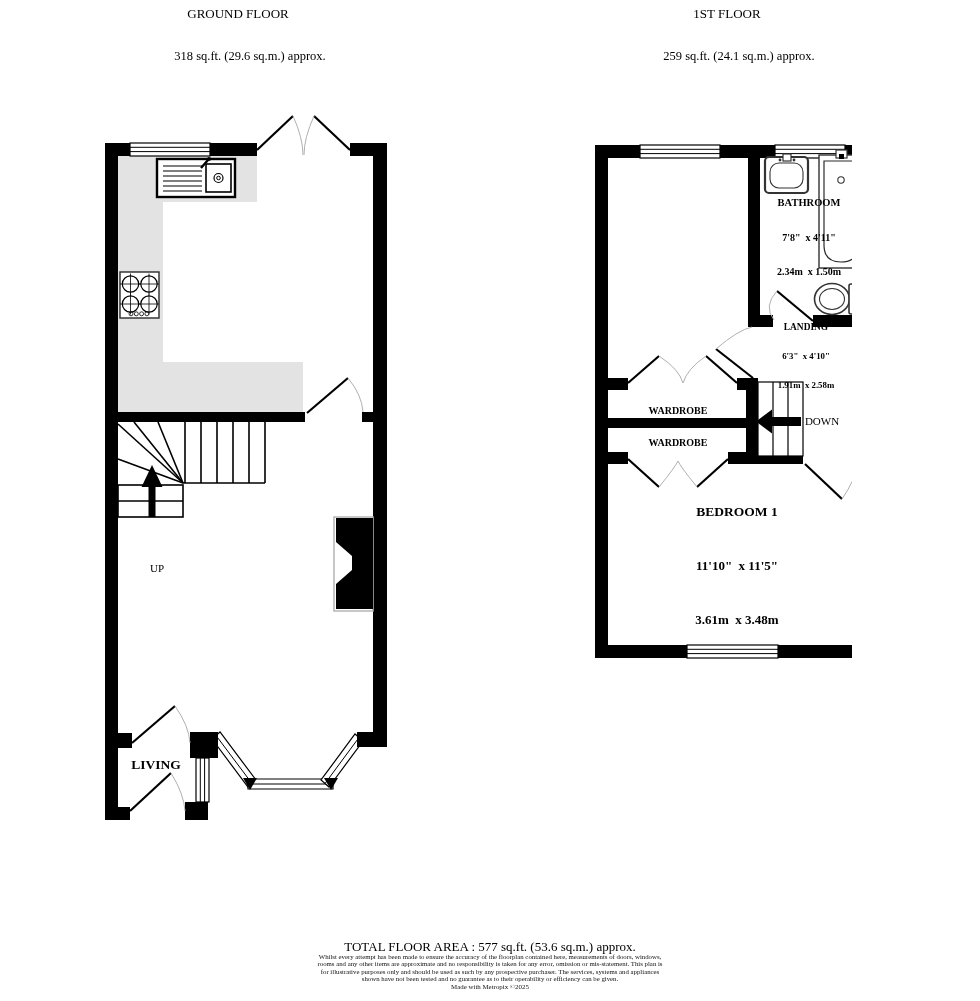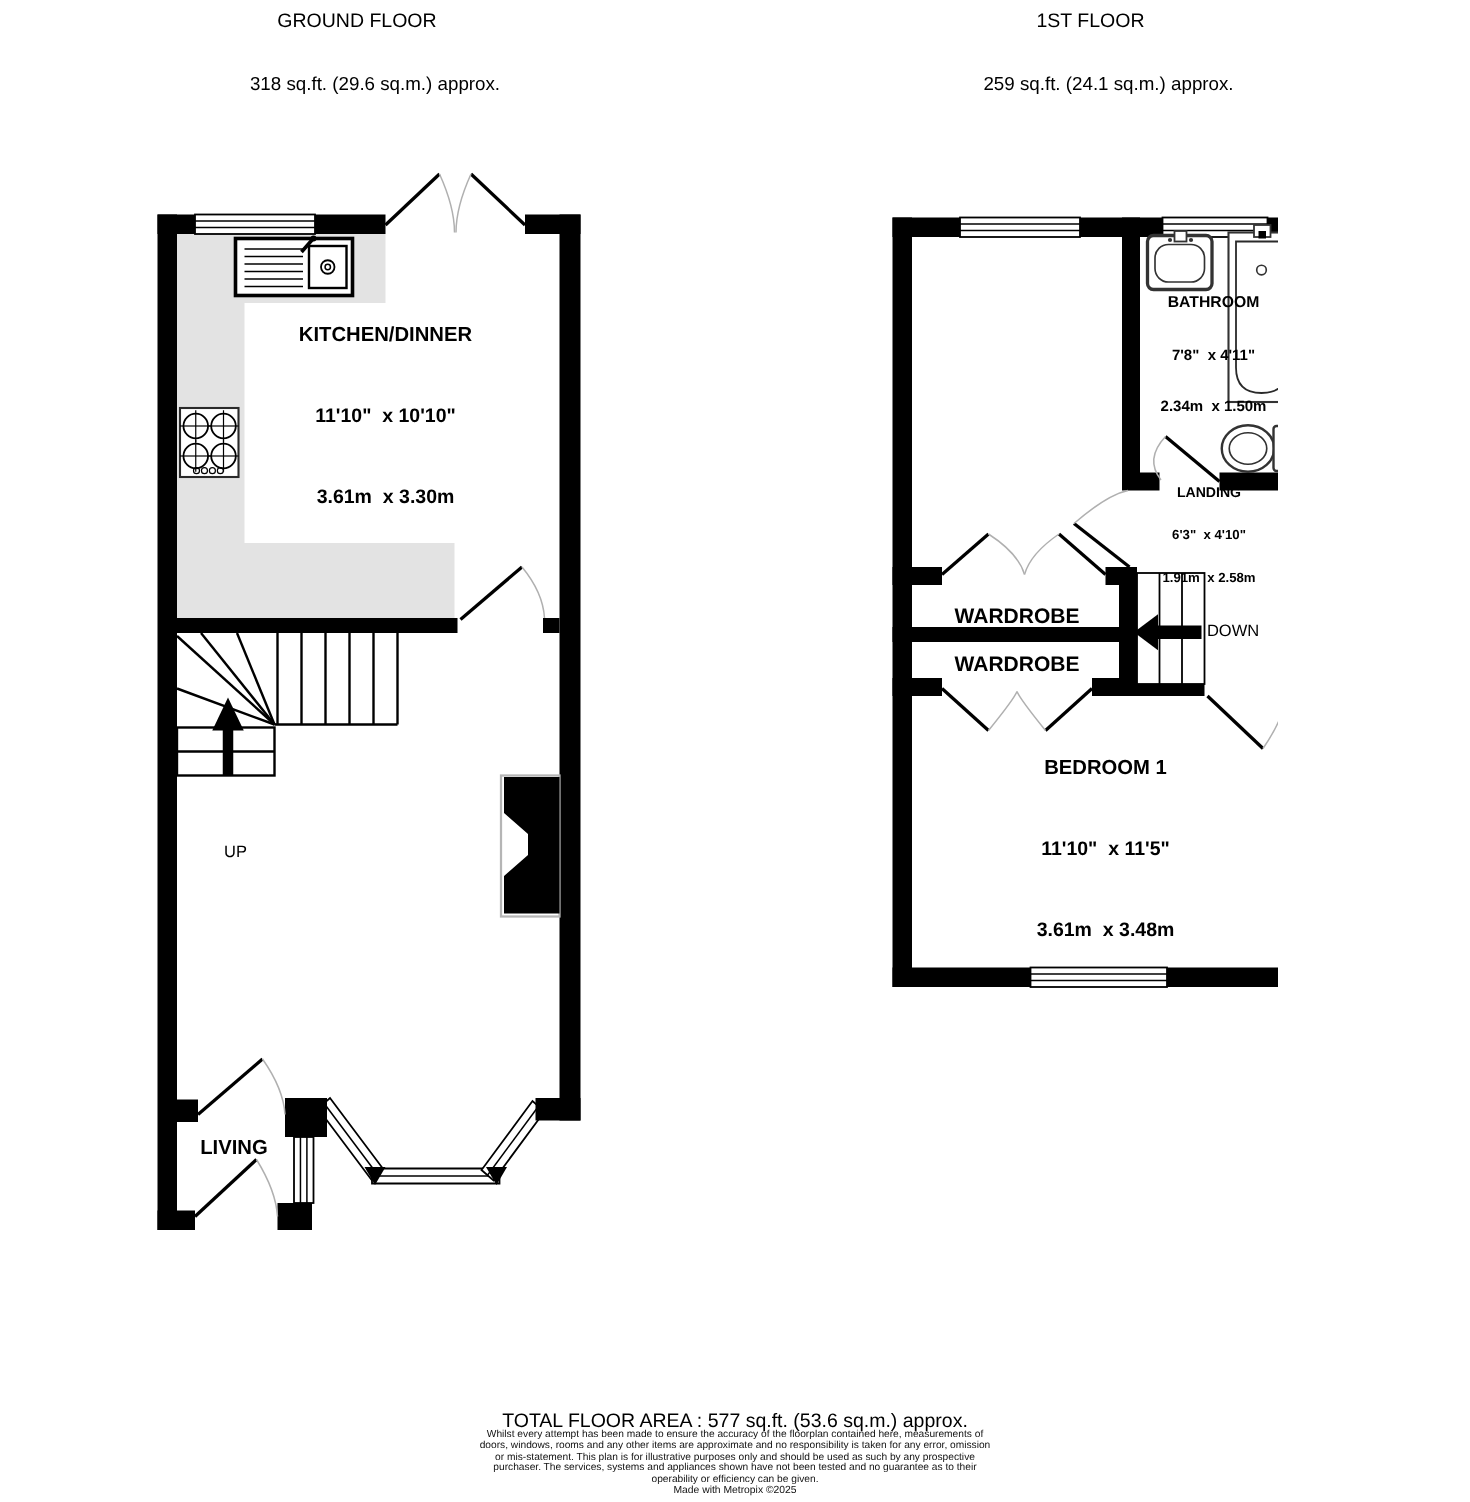--- a/index.html
+++ b/index.html
@@ -5,42 +5,42 @@
   :root{
     --wall:#000000;
     --counter:#e3e3e3;
     --background:#ffffff;
     --door-arc:#b0b0b0;
   }
   html,body{margin:0;padding:0;background:#fff;}
   #canvas{
     position:relative;width:852px;height:1001px;
     background:var(--background,#fff);
-    font-family:Liberation Sans, sans-serif;
+    font-family:Liberation Serif, serif;
     color:#000;overflow:hidden;
   }
   #plan-svg{position:absolute;left:0;top:0;}
   .wall{fill:var(--wall,#000);}
   .counter{fill:var(--counter,#e3e3e3);}
   .winframe{fill:#ffffff;stroke:#000;stroke-width:1.2;}
   .winline{stroke:#000;stroke-width:1;}
   .leaf{stroke:#000;stroke-width:2.2;fill:none;}
   .arc{stroke:var(--door-arc,#b0b0b0);stroke-width:1;fill:none;}
   .fixline{stroke:#2a2a2a;fill:none;}
   .tread{stroke:#000;stroke-width:1.6;fill:none;}
   .lbl{position:absolute;transform:translate(-50%,-50%);text-align:center;white-space:pre;}
   .hdr{font-size:13px;line-height:14px;font-weight:400;}
   .hdr .hdr-area{font-size:12.5px;margin-left:24px;}
   .room-lbl{font-weight:bold;font-size:13.5px;line-height:18px;}
   .room-lbl .dims{font-size:13px;}
   .sm-lbl{font-weight:bold;font-size:10.5px;line-height:11.5px;}
   .sm-lbl .dims{font-size:10px;}
   .xs-lbl{font-weight:bold;font-size:9.4px;line-height:9.6px;}
   .xs-lbl .dims{font-size:8.8px;}
-  .wd-lbl{font-weight:bold;font-size:14px;text-align:center;}
+  .wd-lbl{font-weight:bold;font-size:10px;text-align:center;}
   .updown{font-size:11px;font-weight:400;}
   .total{font-size:13px;font-weight:400;}
   .disc{position:absolute;left:490px;top:953px;transform:translateX(-50%);
         width:348px;font-size:6.8px;line-height:7.4px;text-align:center;color:#111;}
   .credit{font-size:6.9px;color:#111;font-weight:400;}
 </style>
 </head>
 <body>
 
 <div id="canvas">
@@ -278,25 +278,20 @@
   <div class="lbl hdr" style="left:238px;top:35px">
     <div>GROUND FLOOR</div>
     <div class="hdr-area">318 sq.ft. (29.6 sq.m.) approx.</div>
   </div>
 
   <div class="lbl hdr" style="left:727px;top:35px">
     <div>1ST FLOOR</div>
     <div class="hdr-area">259 sq.ft. (24.1 sq.m.) approx.</div>
   </div>
 
-  <div class="lbl room-lbl" style="left:257px;top:277px">
-    <div>KITCHEN/DINNER</div>
-    <div class="dims">11'10"  x 10'10"</div>
-    <div class="dims">3.61m  x 3.30m</div>
-  </div>
 
 
   <div class="lbl room-lbl" style="left:156px;top:765px">LIVING</div>
 
   <div class="lbl updown" style="left:157px;top:568px">UP</div>
 
 
   <div class="lbl sm-lbl" style="left:809px;top:237px">
     <div>BATHROOM</div>
     <div class="dims">7'8"  x 4'11"</div>

